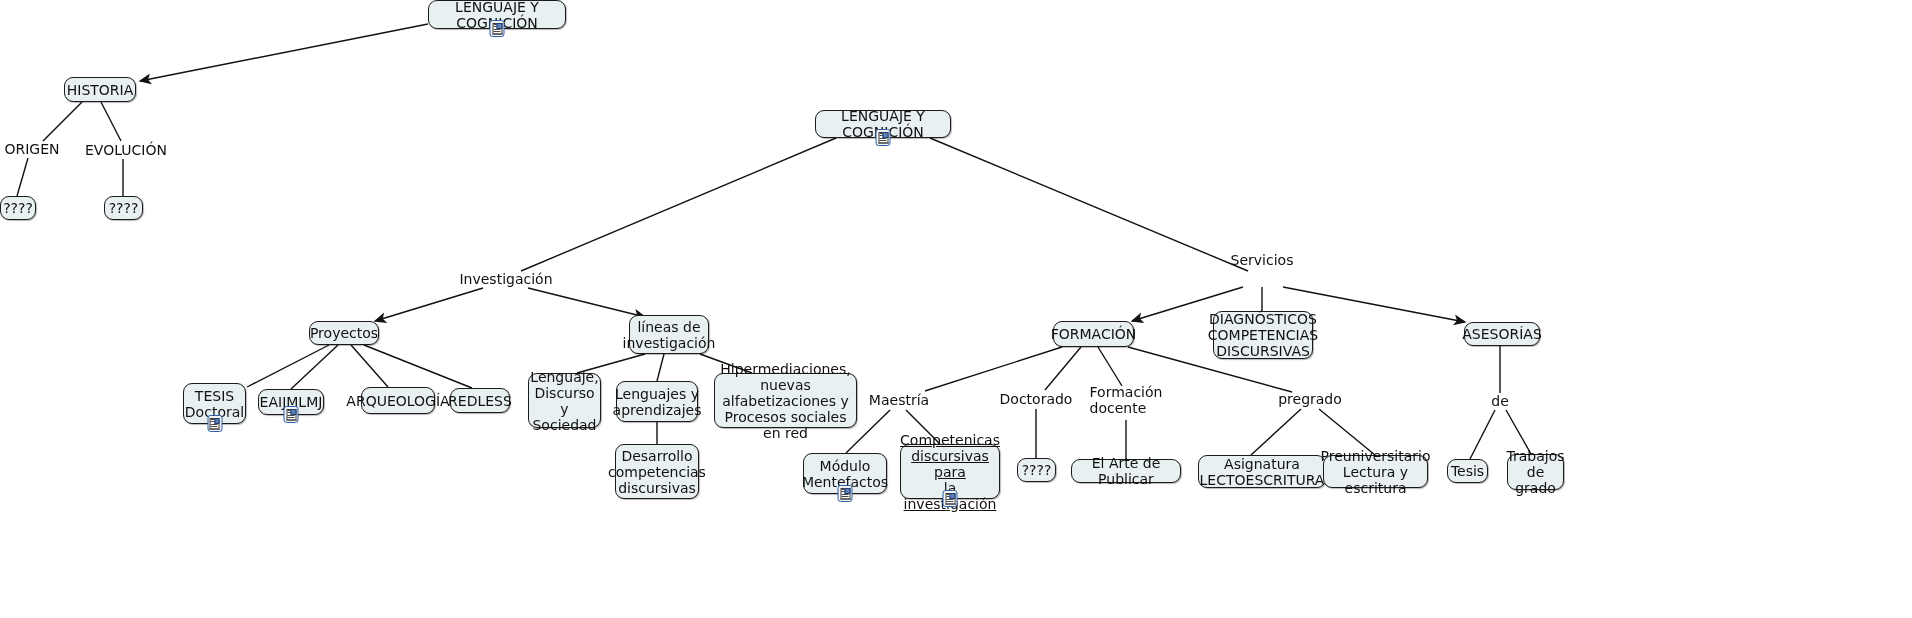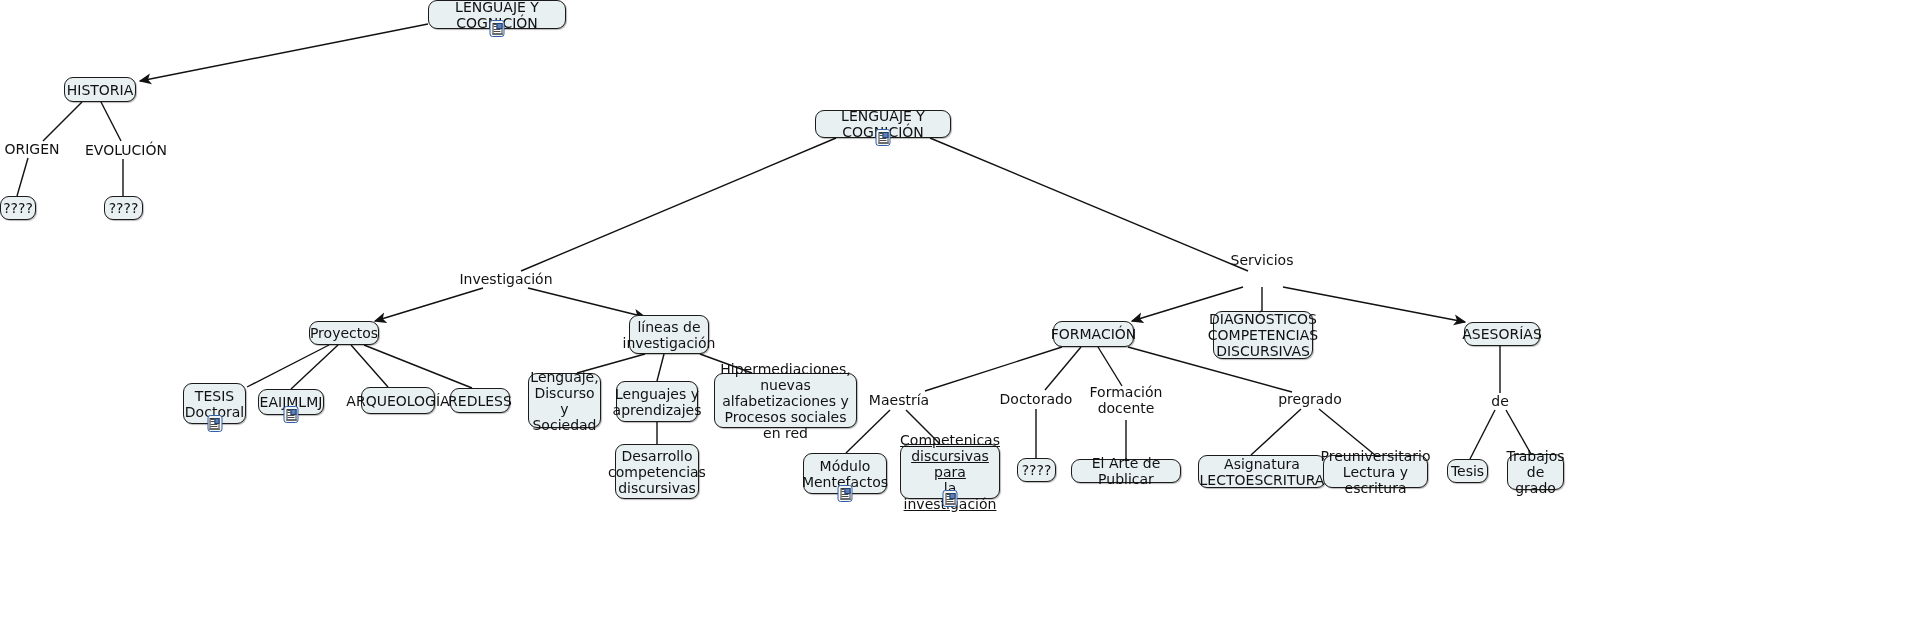--- a/index.html
+++ b/index.html
@@ -42,21 +42,20 @@
     padding: 3px 9px;
     white-space: pre-line;
     box-shadow: 1px 1px 1px rgba(0,0,0,0.28);
   }
   .linklabel {
     position: absolute;
     color: #111111;
     font-family: "DejaVu Sans", sans-serif;
     font-size: 14px;
     line-height: 16px;
-    text-align: center;
     white-space: pre-line;
     background: transparent;
     transform: translate(-50%, -50%);
   }
   .res-icon {
     position: absolute;
     width: 15px;
     height: 17px;
     left: 50%;
     bottom: -9px;

